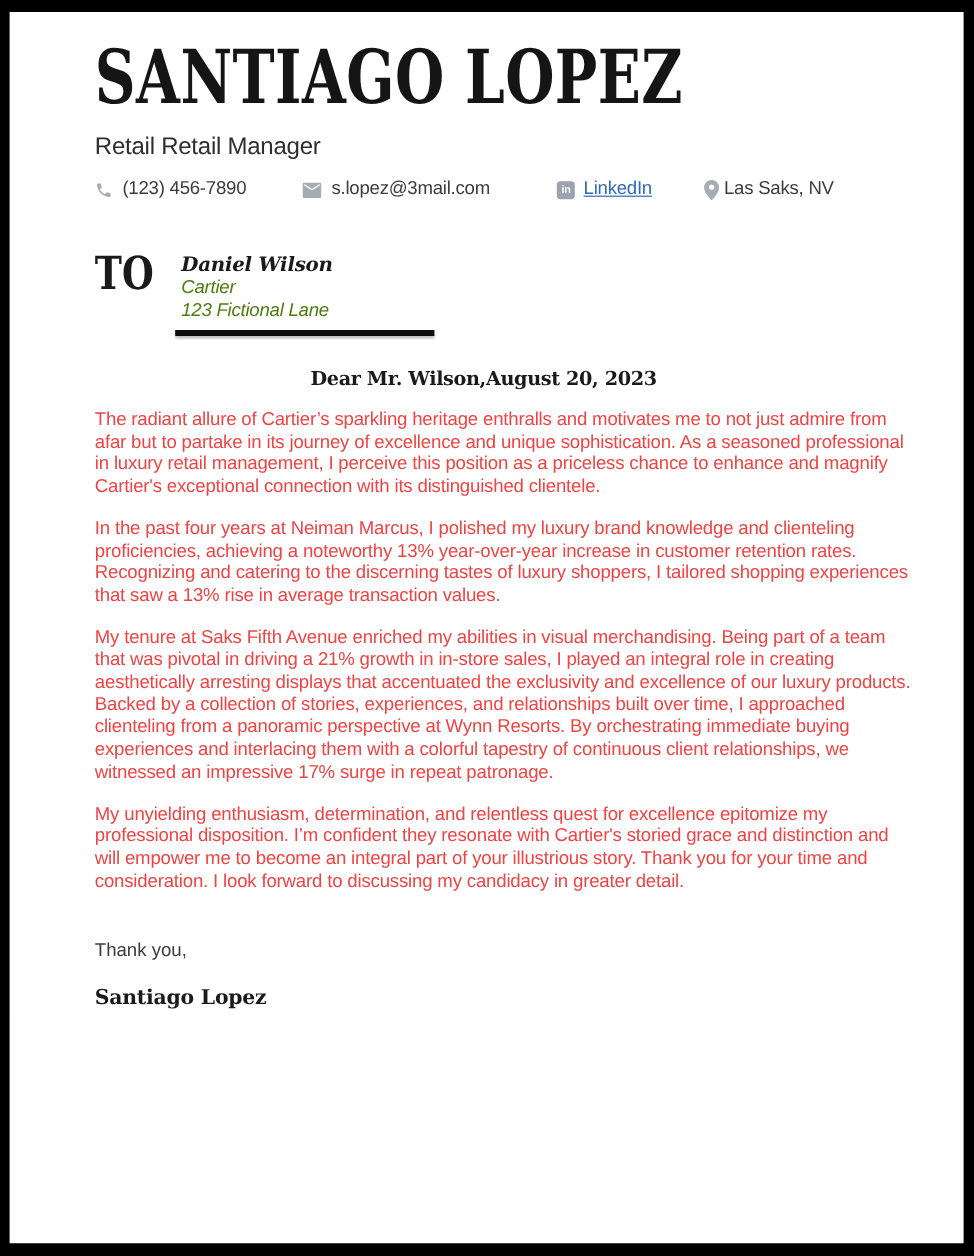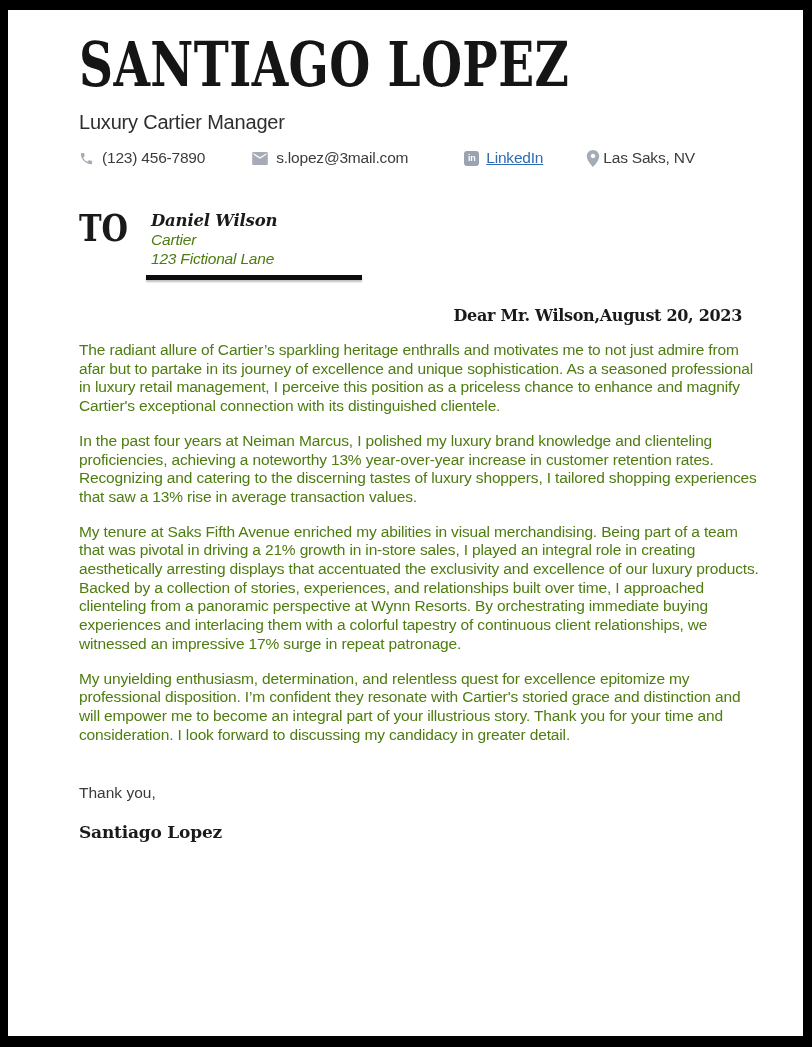--- a/index.html
+++ b/index.html
@@ -109,39 +109,38 @@
     height: 5px;
     background: #0d0d0d;
     box-shadow: 0 2px 2px rgba(0,0,0,0.25);
   }
 
   
   .salutation-row {
     margin-top: 26px;
     width: 684px;
     display: flex;
-    justify-content: flex-end;
+    justify-content: center;
     align-items: baseline;
-    margin-left: 15px;
   }
   .serif-bold-sm {
     font-family: "DejaVu Serif", "Liberation Serif", serif;
     font-weight: 700;
     font-size: 16px;
     color: #1a1a1a;
     letter-spacing: -0.3px;
   }
   .letter-date { margin-right: 36px; }
 
   .para {
     margin-top: 16px;
     width: 684px;
     font-size: 15.5px;
     line-height: 18.7px;
-    color: #4d7c0f;
+    color: #ef4444;
     letter-spacing: -0.15px;
   }
   .closing {
     margin-top: 40px;
     font-size: 15.5px;
     color: #3a3a3a;
   }
   .signature {
     margin-top: 20px;
     font-family: "DejaVu Serif", "Liberation Serif", serif;
@@ -153,21 +152,21 @@
 
   svg.icon { display: block; }
 </style>
 </head>
 <body>
 
 <div class="page">
   <div class="content">
 
     <h1 class="person-name">SANTIAGO LOPEZ</h1>
-    <div class="job-title">Luxury Cartier Manager</div>
+    <div class="job-title">Retail Retail Manager</div>
 
     <div class="contact-row">
       <div class="contact-item ci-phone">
         <span class="ico">
           <svg class="icon" width="15" height="15" viewBox="0 0 24 24" fill="#a6acb5">
               <path d="M6.62 10.79c1.44 2.83 3.76 5.14 6.59 6.59l2.2-2.2c.27-.27.67-.36 1.02-.24 1.12.37 2.33.57 3.57.57.55 0 1 .45 1 1V20c0 .55-.45 1-1 1-9.39 0-17-7.61-17-17 0-.55.45-1 1-1h3.5c.55 0 1 .45 1 1 0 1.25.2 2.45.57 3.57.11.35.03.74-.25 1.02l-2.2 2.2z"></path>
             </svg>
         </span>
         <span>(123) 456-7890</span>
       </div>

